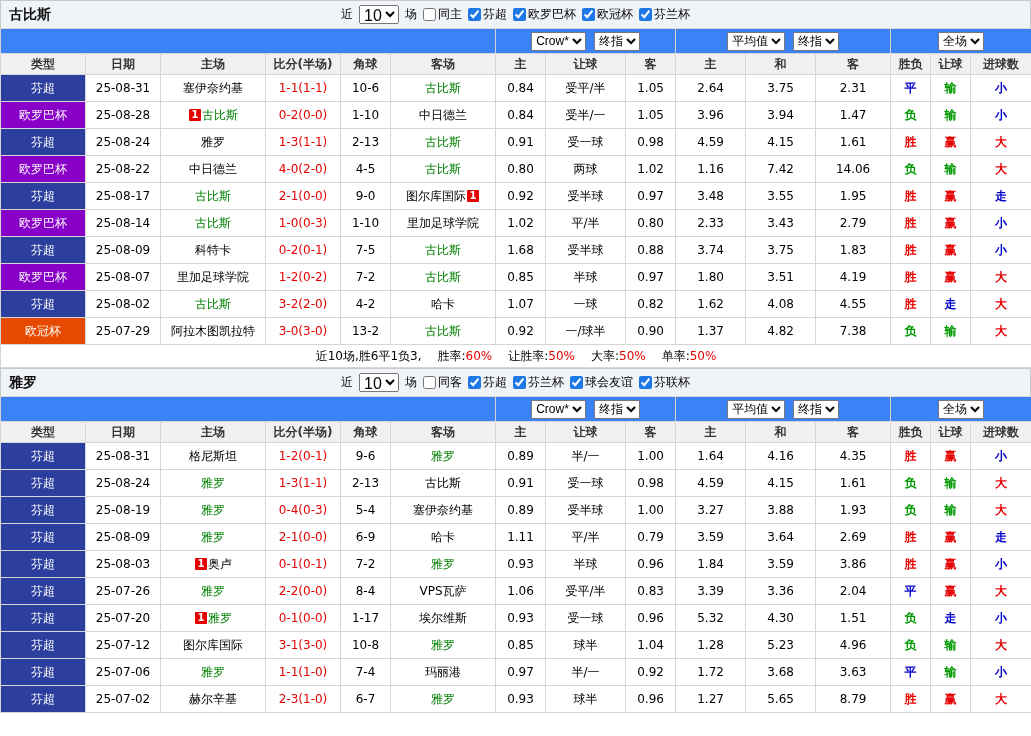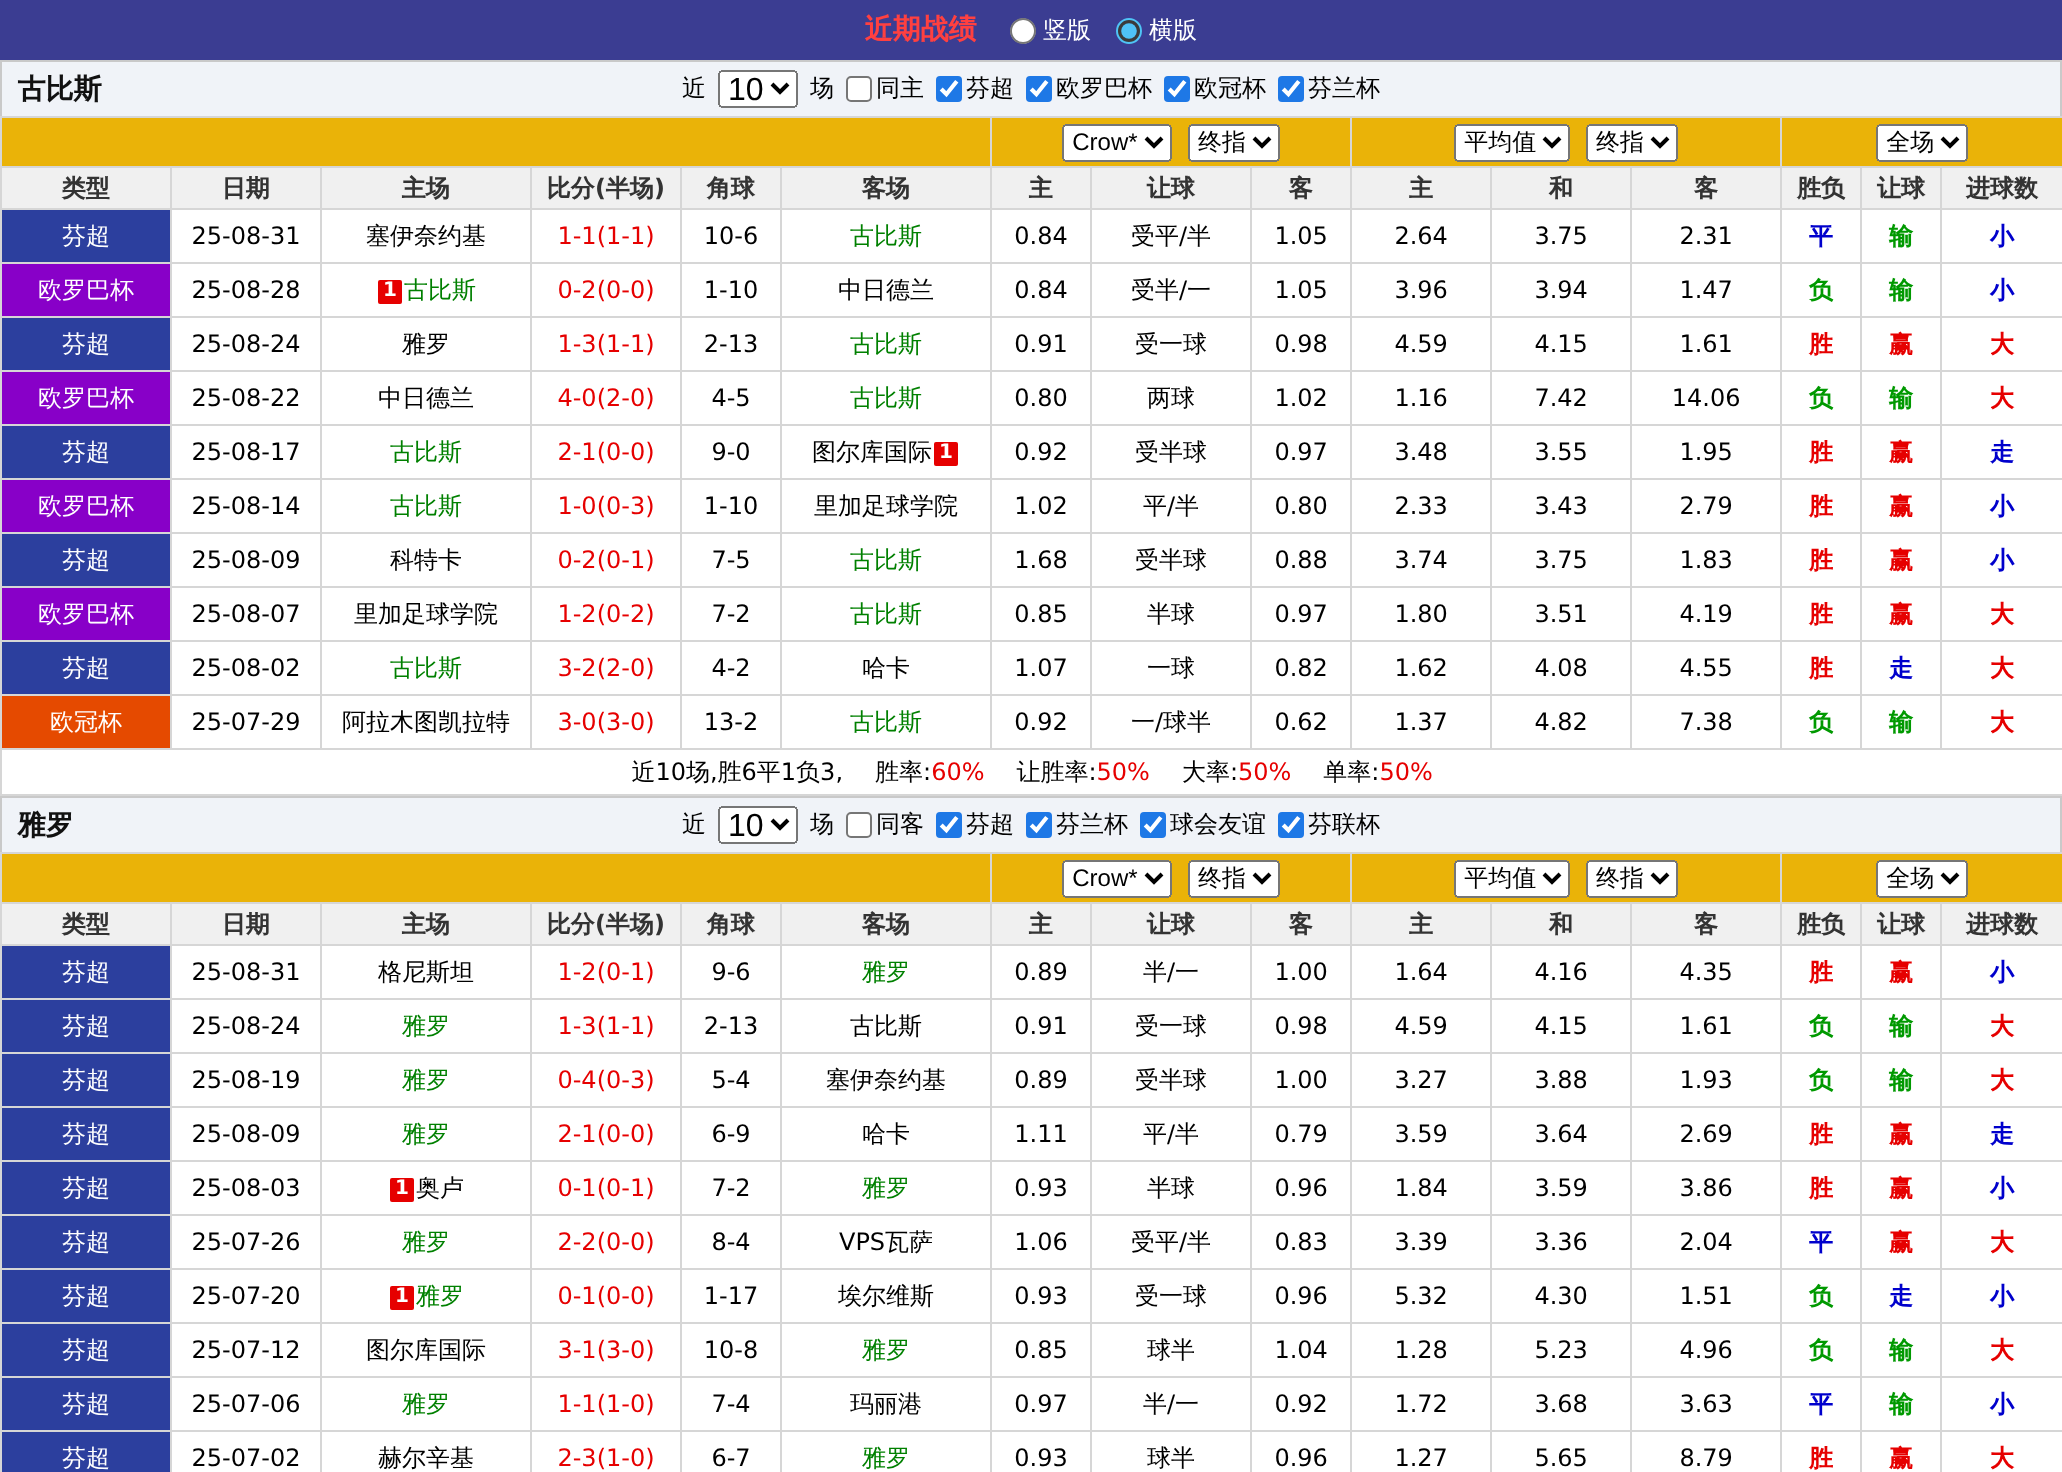--- a/index.html
+++ b/index.html
@@ -13,49 +13,38 @@
   .radio{display:inline-flex;align-items:center;gap:4px;cursor:pointer;font-size:12px}
   input[type=radio]{accent-color:#4fc3f7;margin:0}
   input[type=checkbox]{accent-color:var(--cb-accent);margin:0;width:13px;height:13px}
   .teambar{position:relative;height:27px;background:#f0f3f8;border:1px solid #c9c9c9;border-bottom:0;display:flex;align-items:center}
   .teamname{position:absolute;left:8px;font-weight:bold;font-size:14px;color:#111}
   .filters{margin:0 auto;display:flex;align-items:center;gap:6px}
   .cb{display:inline-flex;align-items:center;gap:2px;cursor:pointer}
   .numsel{height:19px;font-size:16px}
   table{width:1031px;border-collapse:collapse;table-layout:fixed}
   th,td{border:1px solid #d6d6d6;text-align:center;padding:0 2px;overflow:hidden;white-space:nowrap}
-  tr.ddrow th{height:24px;background:#eab308;font-weight:normal}
+  tr.ddrow th{height:24px;background:#3b82f6;font-weight:normal}
   thead select{font-size:12px;height:19px;max-width:76px;margin:0 2px}
   tr.lblrow th{height:20px;background:#f0f0f0;font-weight:bold;color:#333}
   tbody td{height:26px}
   td.league{color:#fff}
   td.score{color:var(--score)}
   .focal{color:var(--focal)}
   .badge{display:inline-block;min-width:12px;height:12px;line-height:12px;background:var(--badge);color:#fff;font-size:10px;font-weight:bold;vertical-align:1px;margin:0 1px;border-radius:1px}
   td.resultcell{font-weight:bold}
   td.summary{height:22px;background:#fff}
   .stats span{margin-left:8px}
   .stats b{font-weight:normal;color:var(--sumval)}
 </style>
 </head>
 <body>
 
 <div class="page">
 
-  <div class="titlebar">
-    <span class="title">近期战绩</span>
-    <label class="radio">
-      <input type="radio" name="layout" style="">
-      <span>竖版</span>
-    </label>
-    <label class="radio">
-      <input type="radio" name="layout" checked="" style="">
-      <span>横版</span>
-    </label>
-  </div>
 
   <section>
     <div class="teambar">
       <span class="teamname">古比斯</span>
       <div class="filters">
         <span>近</span>
         <select class="numsel">
           <option>10</option>
         </select>
         <span>场</span>
@@ -290,21 +279,21 @@
           </tr>
           <tr>
             <td class="league" style="background: rgb(229, 74, 0);">欧冠杯</td>
             <td>25-07-29</td>
             <td class="team"><span>阿拉木图凯拉特</span></td>
             <td class="score">3-0(3-0)</td>
             <td>13-2</td>
             <td class="team"><span class="focal">古比斯</span></td>
             <td>0.92</td>
             <td>一/球半</td>
-            <td>0.62</td>
+            <td>0.90</td>
             <td>1.37</td>
             <td>4.82</td>
             <td>7.38</td>
             <td class="resultcell" style="color: rgb(0, 153, 0);">负</td>
             <td class="resultcell" style="color: rgb(0, 153, 0);">输</td>
             <td class="resultcell" style="color: rgb(230, 0, 0);">大</td>
           </tr>
         </tbody>
       <tfoot>
         <tr>

